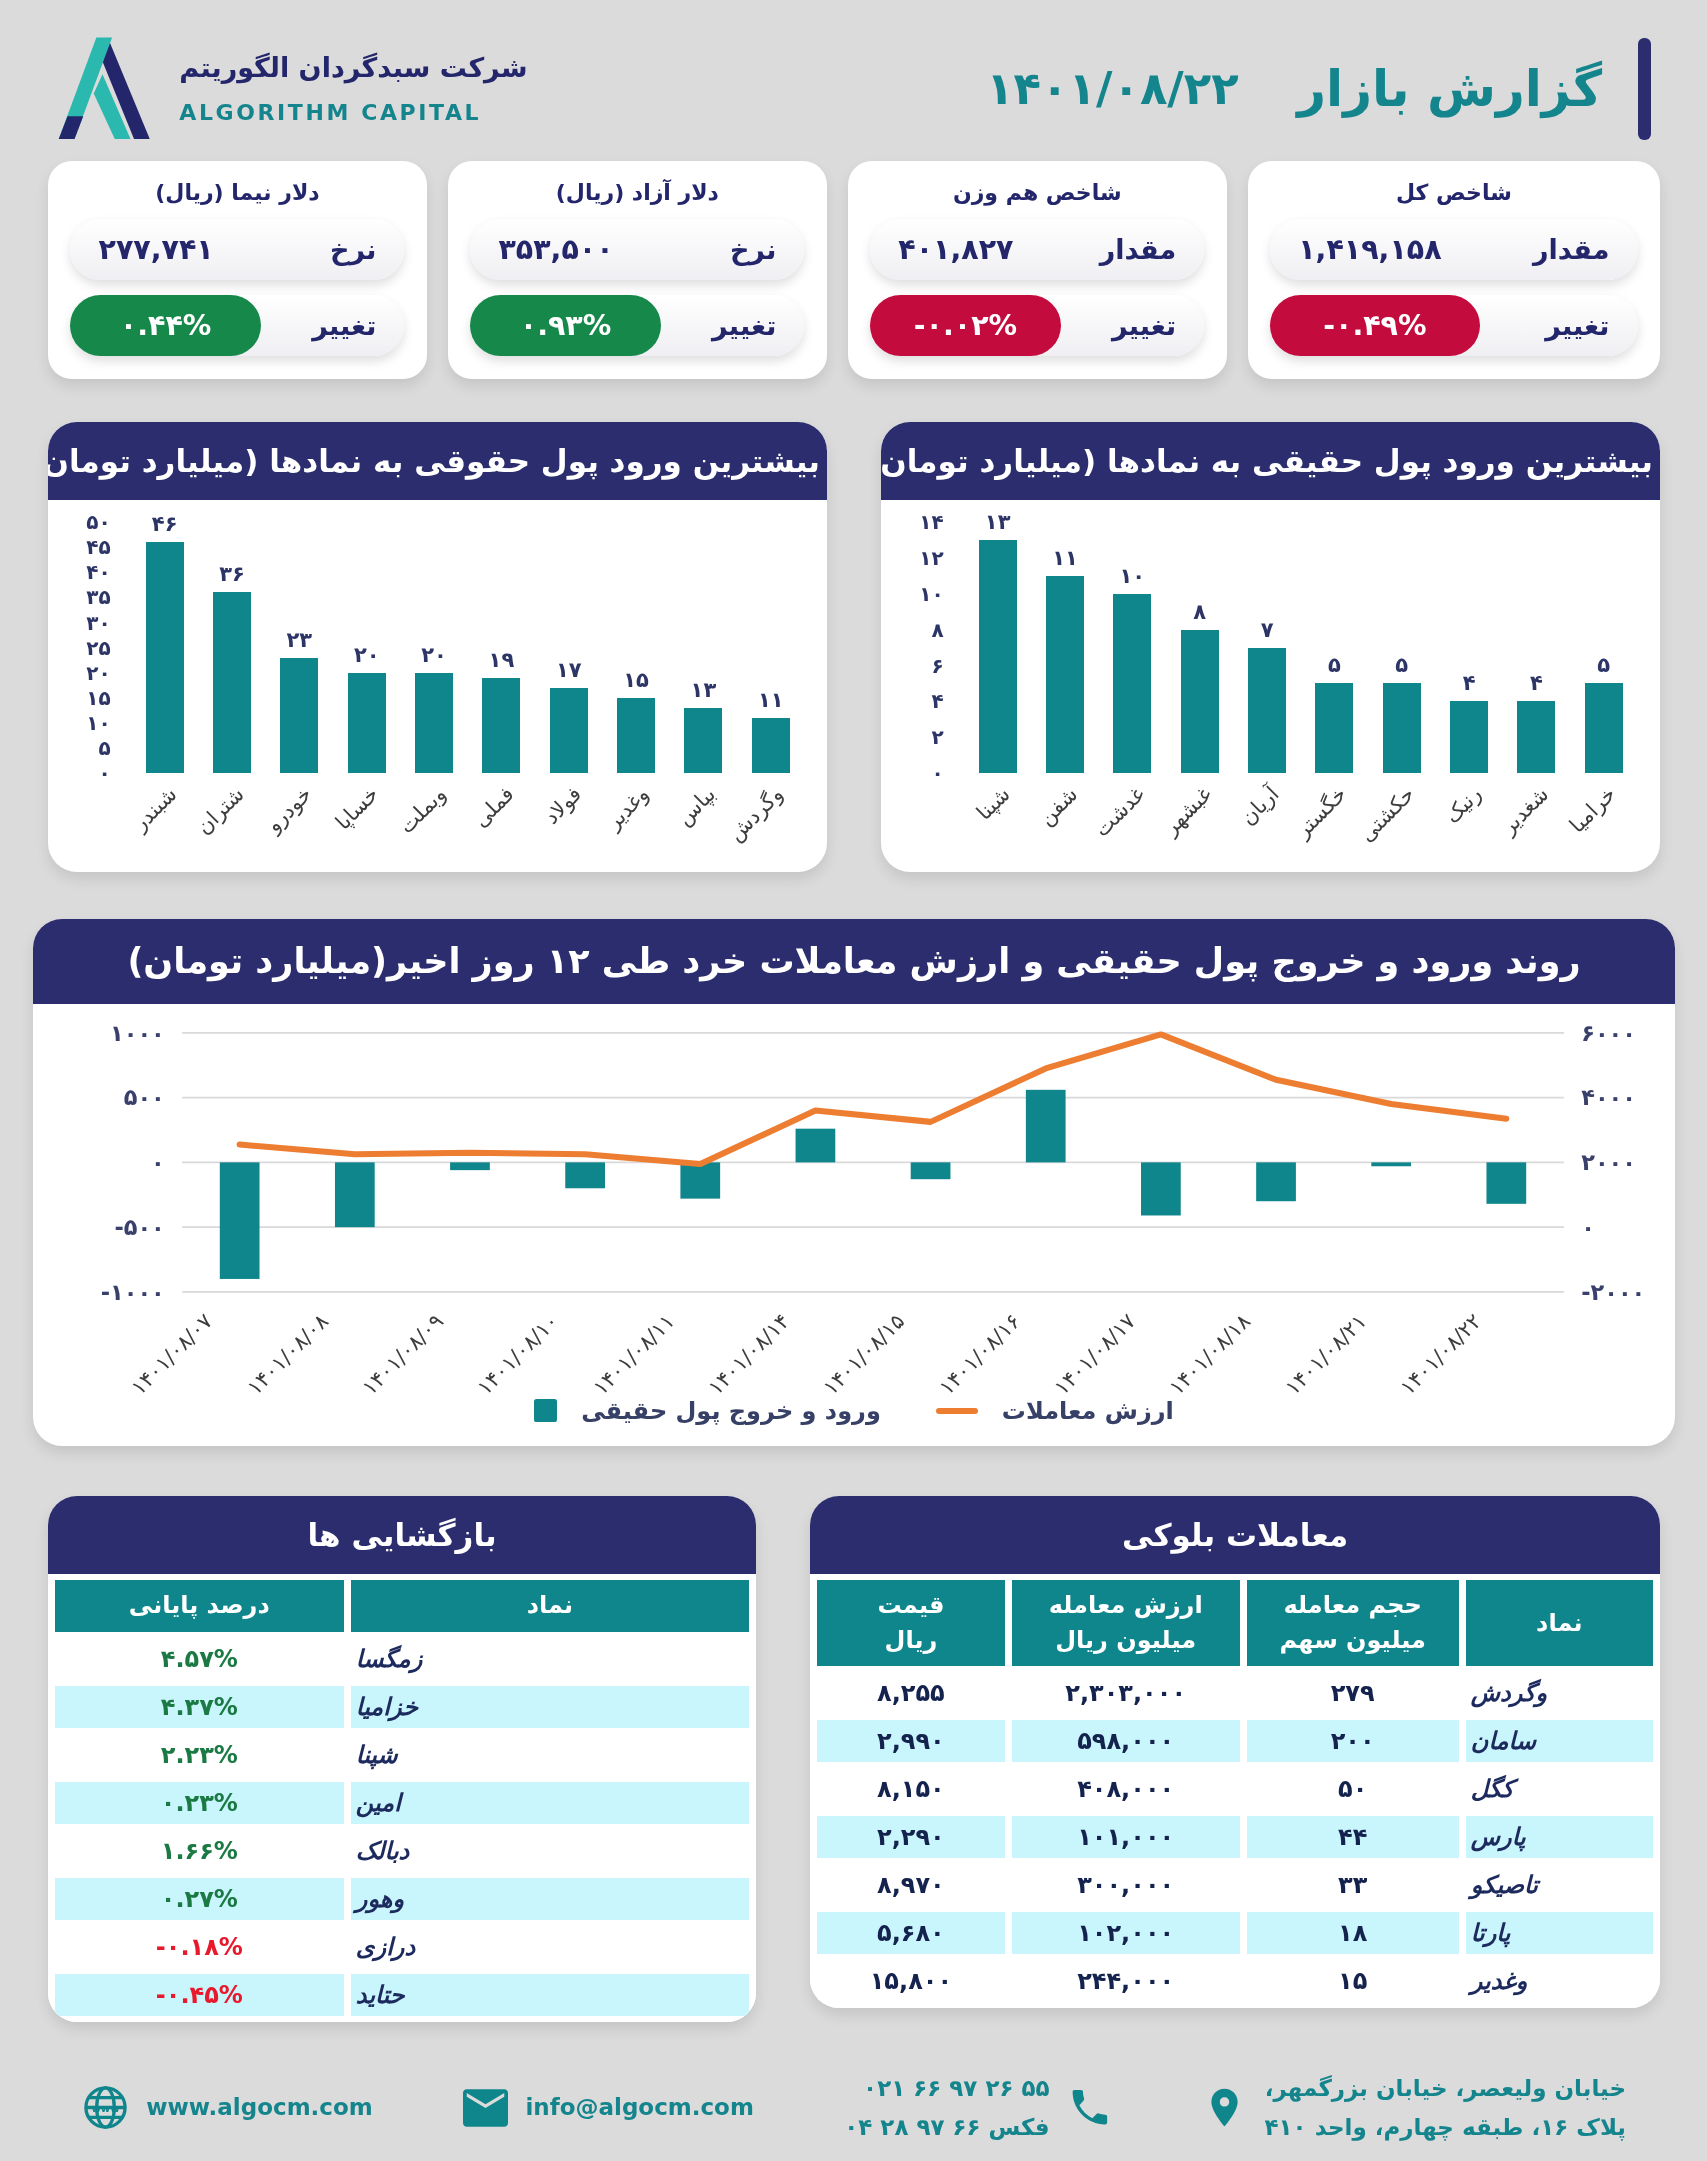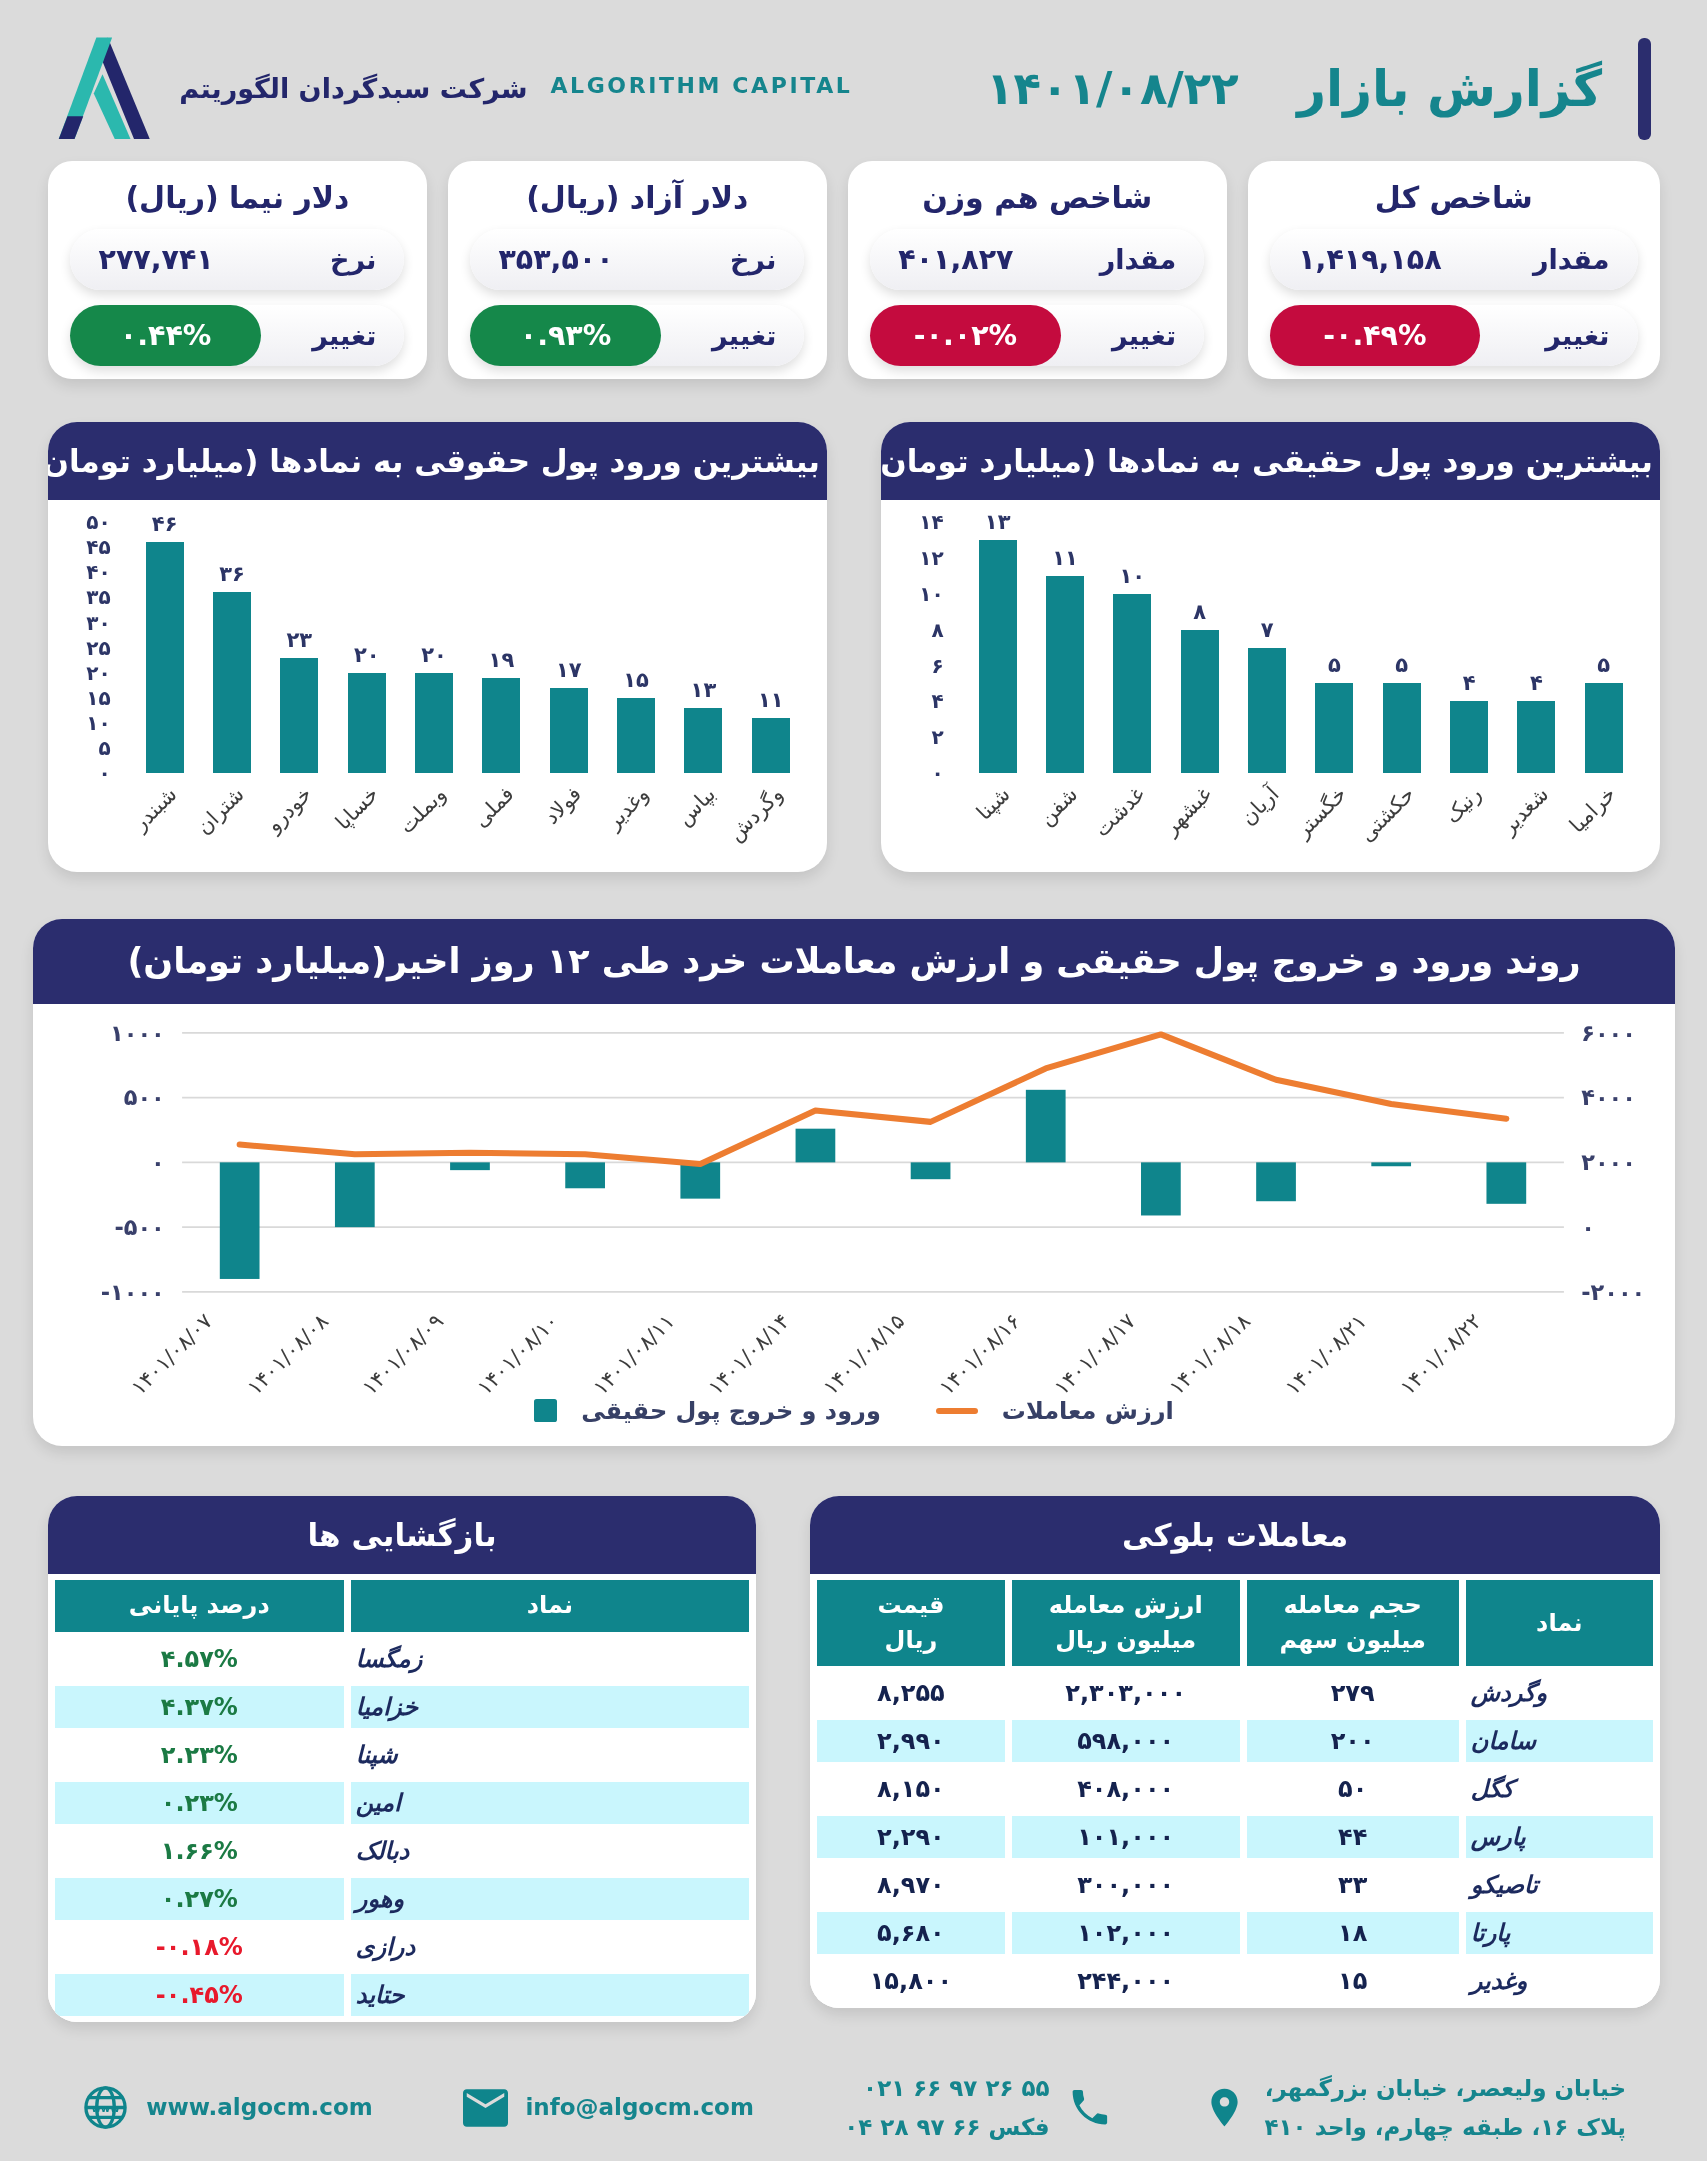--- a/index.html
+++ b/index.html
@@ -7,29 +7,29 @@
   body { background: #DBDBDB; font-family: "DejaVu Sans", "Liberation Sans", sans-serif; color: #222; direction: rtl; }
   .page { width: 1708px; height: 2162px; position: relative; }
 
   
   .header { display: flex; justify-content: space-between; align-items: center; padding: 29px 57px 3.5px 57px; height: 152px; }
   .title-group { display: flex; align-items: center; gap: 36px; }
   .title-bar { width: 13px; height: 102px; background: #2B2D6E; border-radius: 6px; }
   .report-title { color: #15858D; font-size: 50px; font-weight: bold; white-space: nowrap; }
   .report-date { color: #15858D; font-size: 45px; font-weight: bold; margin-right: 22.5px; }
   .logo { display: flex; align-items: center; gap: 17.3px; direction: ltr; }
-  .logo-text { display: flex; flex-direction: row; gap: 23px; justify-content: flex-end; }
+  .logo-text { display: flex; flex-direction: column; gap: 17px; justify-content: flex-end; }
   .logo-fa { color: #23266B; font-size: 27px; font-weight: bold; direction: rtl; }
   .logo-en { color: #15858D; font-size: 22px; font-weight: bold; letter-spacing: 2.6px; }
 
   
   .stat-row { display: flex; gap: 21px; margin: 8.6px 48px 0; }
   .stat-card { flex: 1; background: #fff; border-radius: 24px; box-shadow: 0 7px 14px rgba(0,0,0,.10); padding: 14px 22.5px 21px; height: 218px; }
   .stat-card:first-child { flex: 1.1; }
-  .stat-title { text-align: center; color: #23266B; font-weight: bold; font-size: 30px; margin: 5.2px 0 14px; white-space: nowrap; }
+  .stat-title { text-align: center; color: #23266B; font-weight: bold; font-size: 22px; margin: 5.2px 0 14px; white-space: nowrap; }
   .pill { position: relative; background: linear-gradient(180deg,#ffffff,#efeff3); border-radius: 864px; height: 61px; display: flex; align-items: center; justify-content: space-between; box-shadow: 0 5.2px 10.4px rgba(0,0,0,.13); padding: 0 28px; margin-bottom: 15.6px; }
   .pill-label { color: #23266B; font-weight: bold; font-size: 27px; }
   .pill-value { color: #23266B; font-weight: bold; font-size: 28.5px; }
   .badge { position: absolute; left: 0; top: 0; bottom: 0; width: 57%; border-radius: 864px; display: flex; align-items: center; justify-content: center; color: #fff; font-weight: bold; font-size: 28.5px; }
   .badge.neg { background: #C40B3E; }
   .badge.pos { background: #15884A; }
 
   
   .charts-row { display: flex; gap: 54px; margin: 43px 48px 0; }
   .chart-card { flex: 1; background: #fff; border-radius: 29px; box-shadow: 0 7px 14px rgba(0,0,0,.10); overflow: hidden; }

